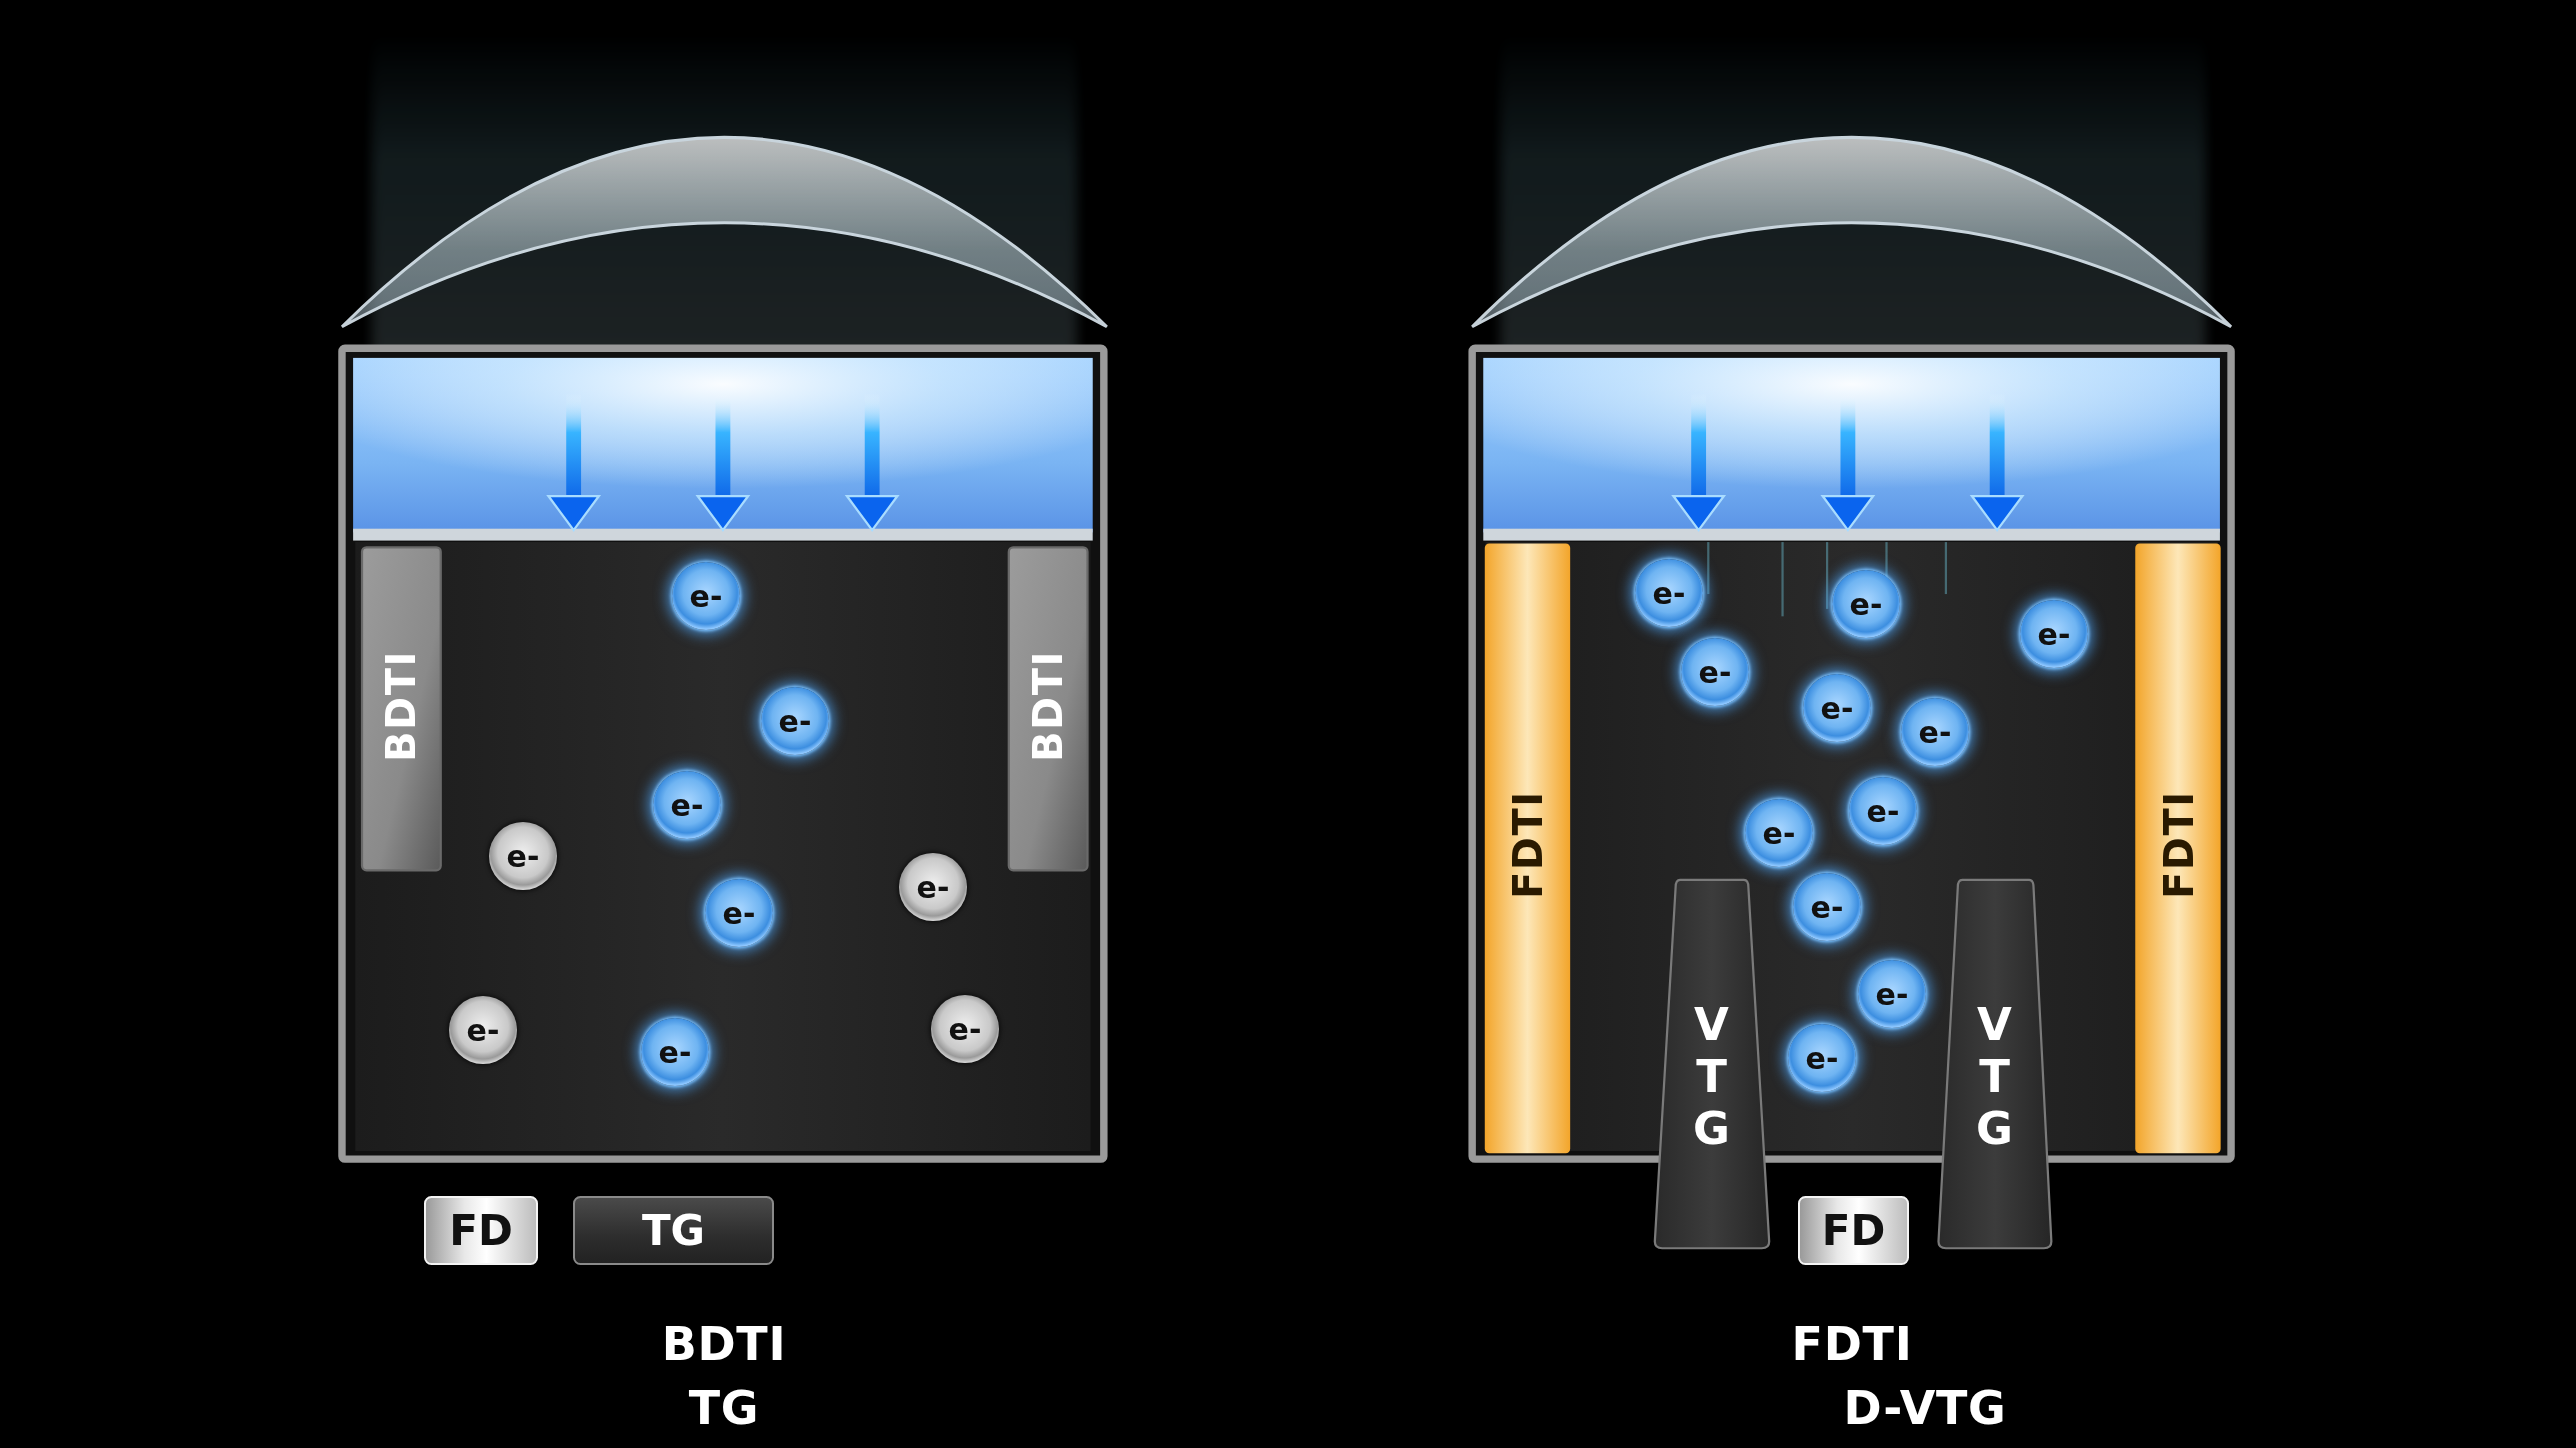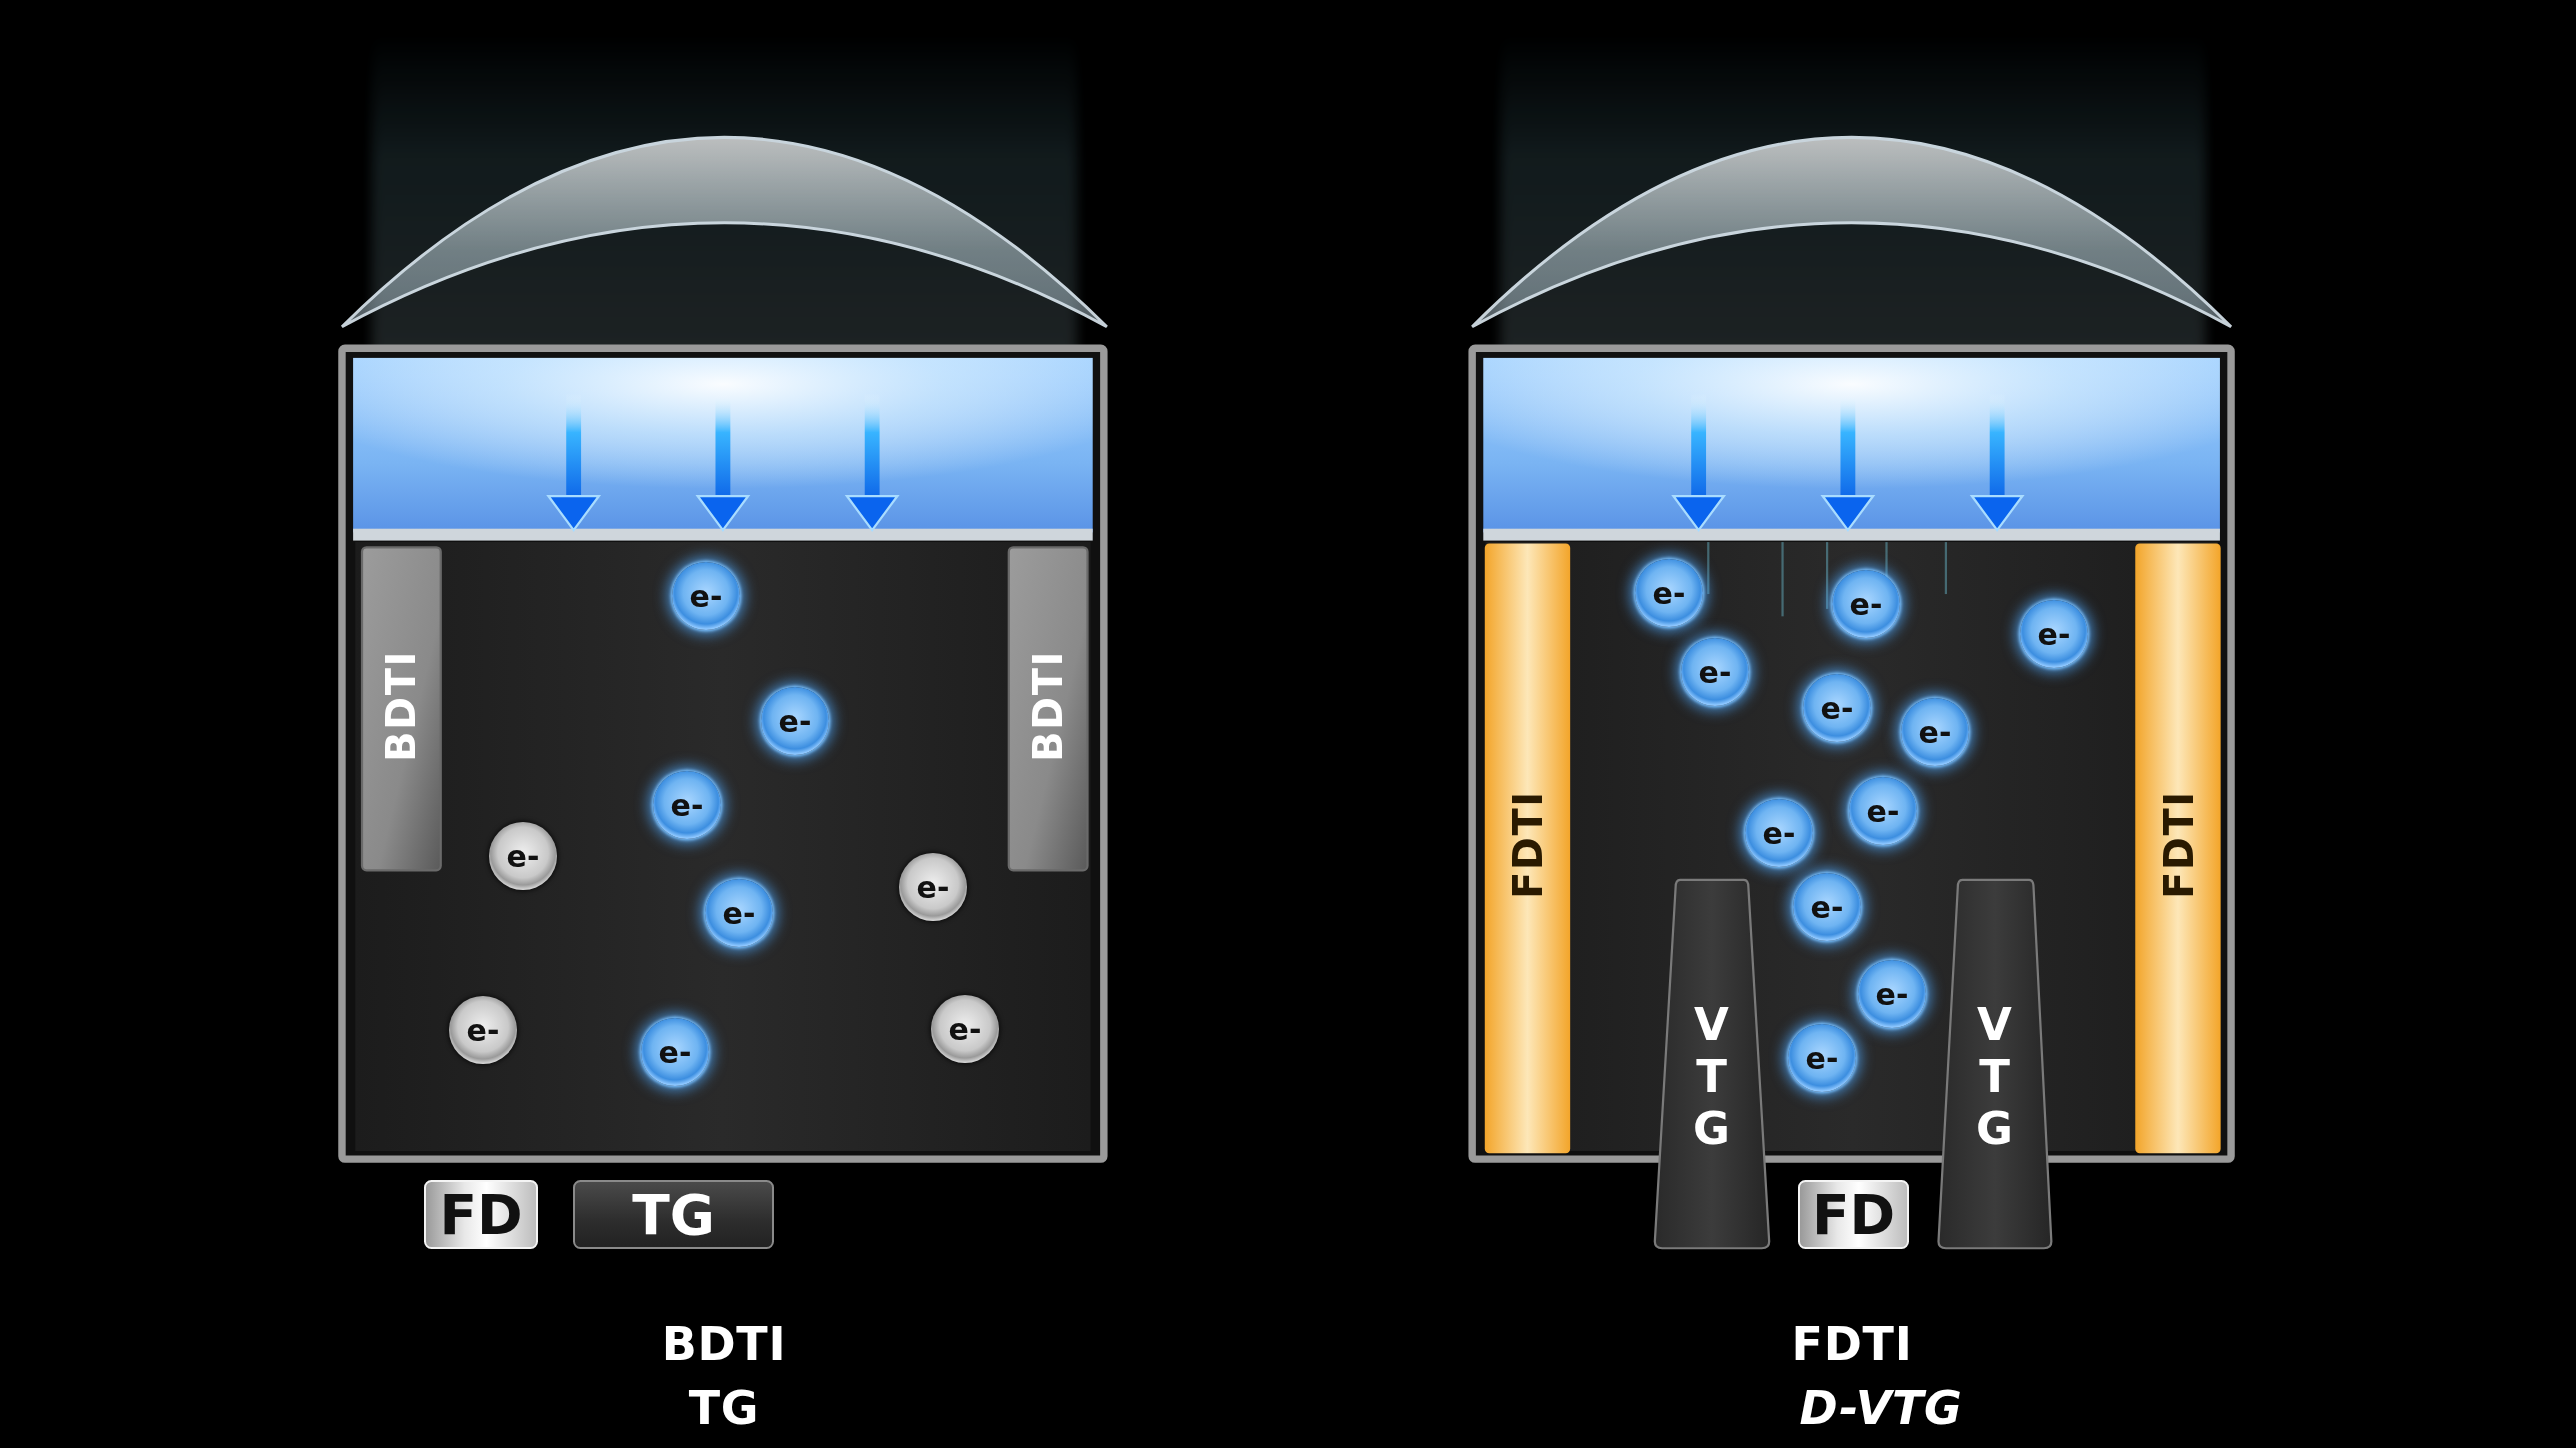--- a/index.html
+++ b/index.html
@@ -25,21 +25,21 @@
     box-shadow: 0 0 4.5px 1.5px rgba(0,0,0,0.6);
   }
   .vbar-label {
     position: absolute; color: #fff; font-weight: bold; font-size: 40px;
     transform: rotate(-90deg); transform-origin: center center; white-space: nowrap;
     font-family: "DejaVu Sans", sans-serif; letter-spacing: 1.5px;
   }
   .fdti-label { color: #2a1a00; }
   .gate-btn {
     position: absolute; border-radius: 7.4px; display: flex; align-items: center; justify-content: center;
-    font-weight: bold; font-size: 55px; font-family: "DejaVu Sans", sans-serif; box-sizing: border-box;
+    font-weight: bold; font-size: 42px; font-family: "DejaVu Sans", sans-serif; box-sizing: border-box; margin-top: 16px;
   }
   .gate-btn.light {
     background: linear-gradient(90deg, #9a9a9a 0%, #e8e8e8 35%, #ffffff 55%, #bdbdbd 100%);
     color: #111; border: 2.2px solid #f4f4f4;
   }
   .gate-btn.dark {
     background: linear-gradient(180deg, #4a4a4a 0%, #2d2d2d 60%, #222 100%);
     color: #fff; border: 2.2px solid #8a8a8a;
   }
   .vtg-letters {
@@ -258,14 +258,14 @@
   <div class="electron blue" style="left:1849px; top:777px;">e-</div>
   <div class="electron blue" style="left:1745px; top:799px;">e-</div>
   <div class="electron blue" style="left:1793px; top:873px;">e-</div>
   <div class="electron blue" style="left:1858px; top:960px;">e-</div>
   <div class="electron blue" style="left:1788px; top:1024px;">e-</div>
 </div>
 
 <div class="gate-btn light" style="left:1798px; top:1180px; width:111px; height:69px;">FD</div>
 
 <div class="caption" style="left:1629px; top:1312px;">FDTI</div>
-<div class="caption" style="left:1658px; top:1376px;font-style:italic;">D-VTG</div>
+<div class="caption" style="left:1702px; top:1376px;">D-VTG</div>
 
 
 </body></html>

